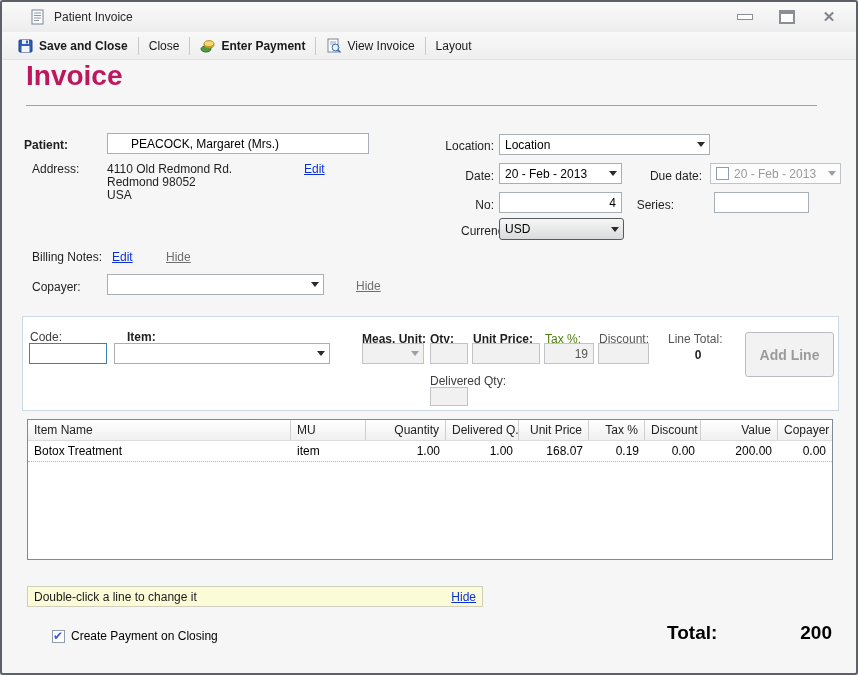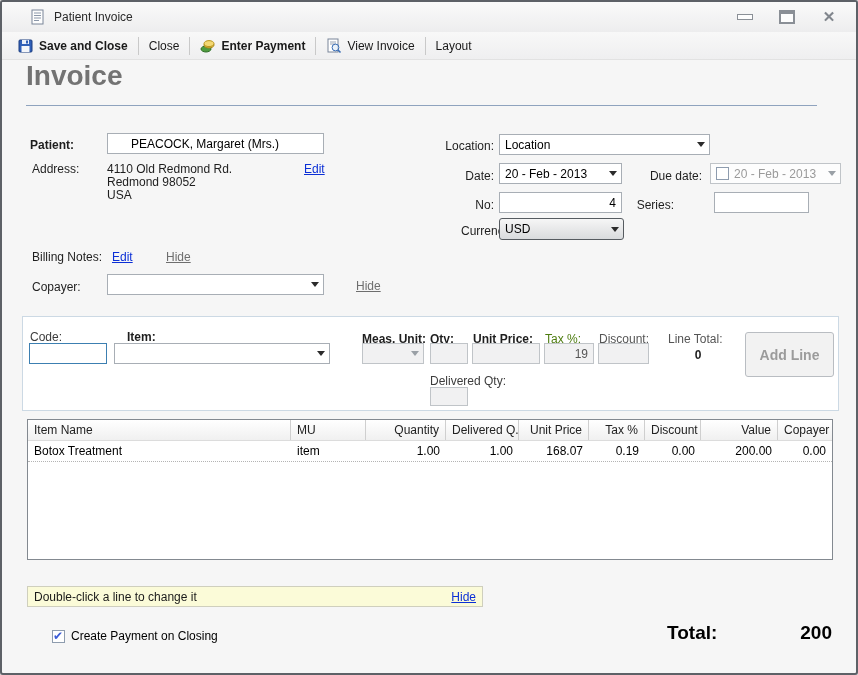--- a/index.html
+++ b/index.html
@@ -11,21 +11,21 @@
   .winbtn{width:26px;height:18px;display:flex;align-items:center;justify-content:center;color:#6a6f76;cursor:pointer;}
   .min-glyph{width:14px;height:4px;border:1px solid #8a8f96;background:#fdfdfd;}
   .max-glyph{width:12px;height:10px;border:2px solid #8a8f96;background:#fdfdfd;box-shadow:inset 0 2px 0 #8a8f96;}
   .close-glyph{font-size:15px;font-weight:bold;color:#81868d;}
   
   .toolbar{position:absolute;left:0;top:30px;right:0;height:27px;background:linear-gradient(#f8f8f8,#efeff0);border-bottom:1px solid #e2e2e2;display:flex;align-items:center;padding-left:8px;}
   .tool-item{display:flex;align-items:center;gap:5px;padding:0 8px;height:22px;font-size:12px;color:#1a1a1a;cursor:pointer;border-radius:2px;}
   .tool-sep{width:1px;height:18px;background:#c9c9c9;margin:0 2px;}
   .tbold{font-weight:bold;}
   
-  .page-title{position:absolute;left:24px;top:58px;font-size:28px;font-weight:bold;color:#737373;}
+  .page-title{position:absolute;left:24px;top:58px;font-size:28px;font-weight:bold;color:#be185d;}
   .title-rule{position:absolute;left:24px;top:103px;width:791px;height:1px;background:#8fa3be;}
   .lbl{position:absolute;font-size:12px;color:#1e1e1e;white-space:nowrap;}
   .bold{font-weight:bold;}
   .r{text-align:right;}
   .link{position:absolute;font-size:12px;text-decoration:underline;cursor:pointer;white-space:nowrap;}
   .blue{color:#0b2fd6;}
   .gray{color:#6e6e6e;}
   .input,.combo{position:absolute;background:#fff;border:1px solid #a8aeb5;box-sizing:border-box;font-size:12px;color:#000;display:flex;align-items:center;padding:0 5px;height:21px;}
   .combo{padding-right:4px;cursor:pointer;}
   .combo .ctext{flex:1;overflow:hidden;white-space:nowrap;}
@@ -121,22 +121,22 @@
     </div>
     <div class="tool-sep"></div>
     <div class="tool-item">
       <span>Layout</span>
     </div>
   </div>
 
   <div class="page-title">Invoice</div>
   <div class="title-rule"></div>
 
-  <span class="lbl bold" style="left:28px;top:136px;">Patient:</span>
-  <div class="input" style="left:105px;top:131px;width:217px;padding-left:23px;">
+  <span class="lbl bold" style="left:22px;top:136px;">Patient:</span>
+  <div class="input" style="left:105px;top:131px;width:262px;padding-left:23px;">
     <span>PEACOCK, Margaret (Mrs.)</span>
   </div>
   <span class="lbl" style="left:30px;top:160px;">Address:</span>
   <span class="lbl" style="left:105px;top:160px;">4110 Old Redmond Rd.</span>
   <span class="lbl" style="left:105px;top:173px;">Redmond 98052</span>
   <span class="lbl" style="left:105px;top:186px;">USA</span>
   <span class="link blue" style="left:302px;top:160px;">Edit</span>
 
   <span class="lbl r" style="left:419px;top:137px;width:73px;">Location:</span>
   <div class="combo" style="left:497px;top:132px;width:211px;">

